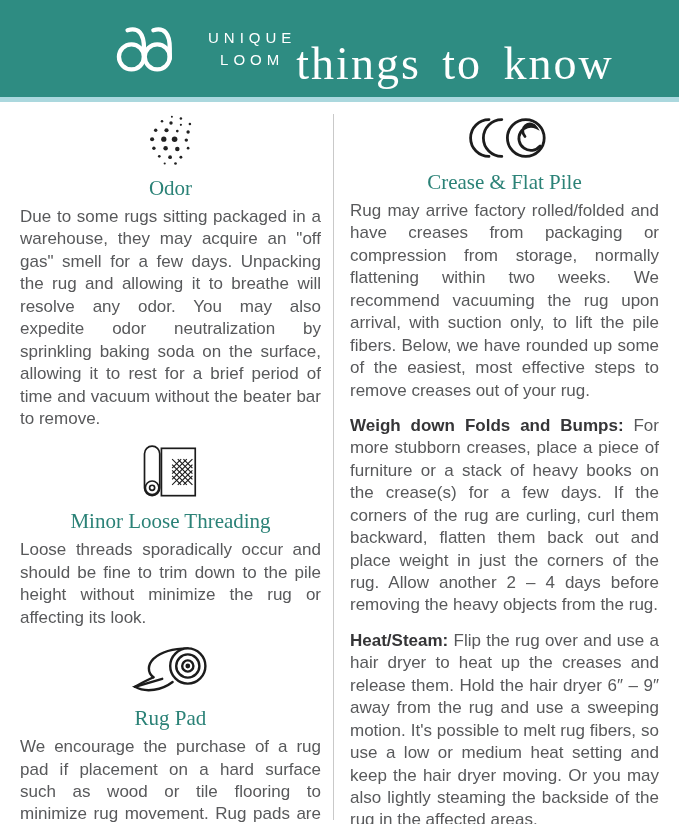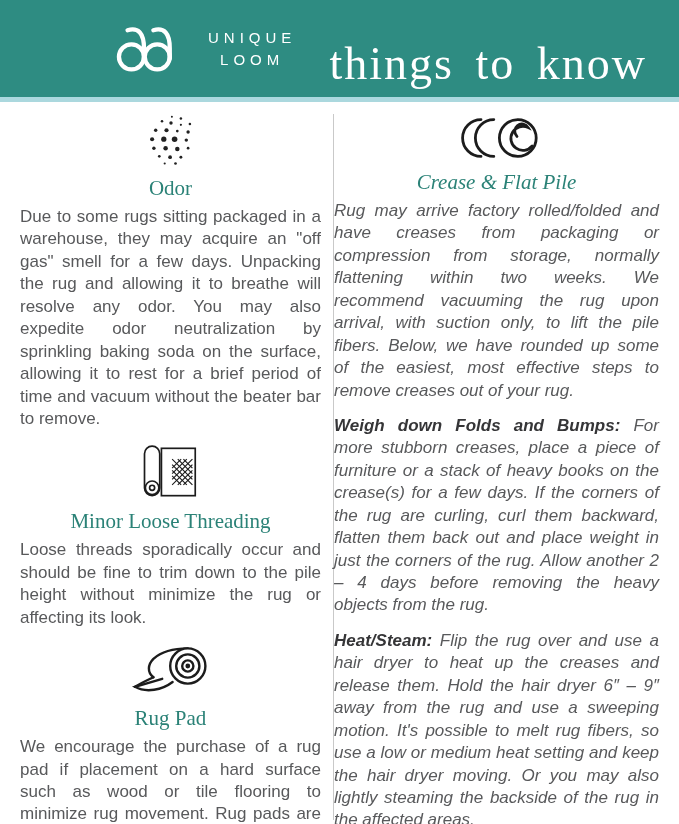--- a/index.html
+++ b/index.html
@@ -25,39 +25,39 @@
   .brand-words {
     color: #ffffff;
     font-size: 15px;
     letter-spacing: 5px;
     line-height: 1.45;
     text-align: center;
     font-weight: 400;
   }
   .page-title {
     flex: 1;
-    text-align: right;
+    text-align: left;
     color: #ffffff;
     font-family: "Liberation Serif", serif;
     font-size: 46px;
     font-weight: 500;
     letter-spacing: 2px;
     word-spacing: 8px;
     padding-right: 6px;
     margin-top: 29px;
   }
   
   .main {
     display: flex;
     height: 718px;
     padding: 12px 20px 0 20px;
   }
   .col-left  { width: 301px; }
   .col-divider { width: 1px; background: #c9c9c9; margin-left: 12px; }
-  .col-right { flex: 1; margin-left: 0; font-style: italic; }
+  .col-right { flex: 1; margin-left: 16px; }
   .sec { text-align: center; }
   .sec-icon { display: inline-block; margin-bottom: 2px; }
   h2 {
     font-family: "Liberation Serif", serif;
     font-weight: 500;
     font-size: 21px;
     color: #2b8277;
     margin: 2px 0 5px 0;
   }
   .body-p {

